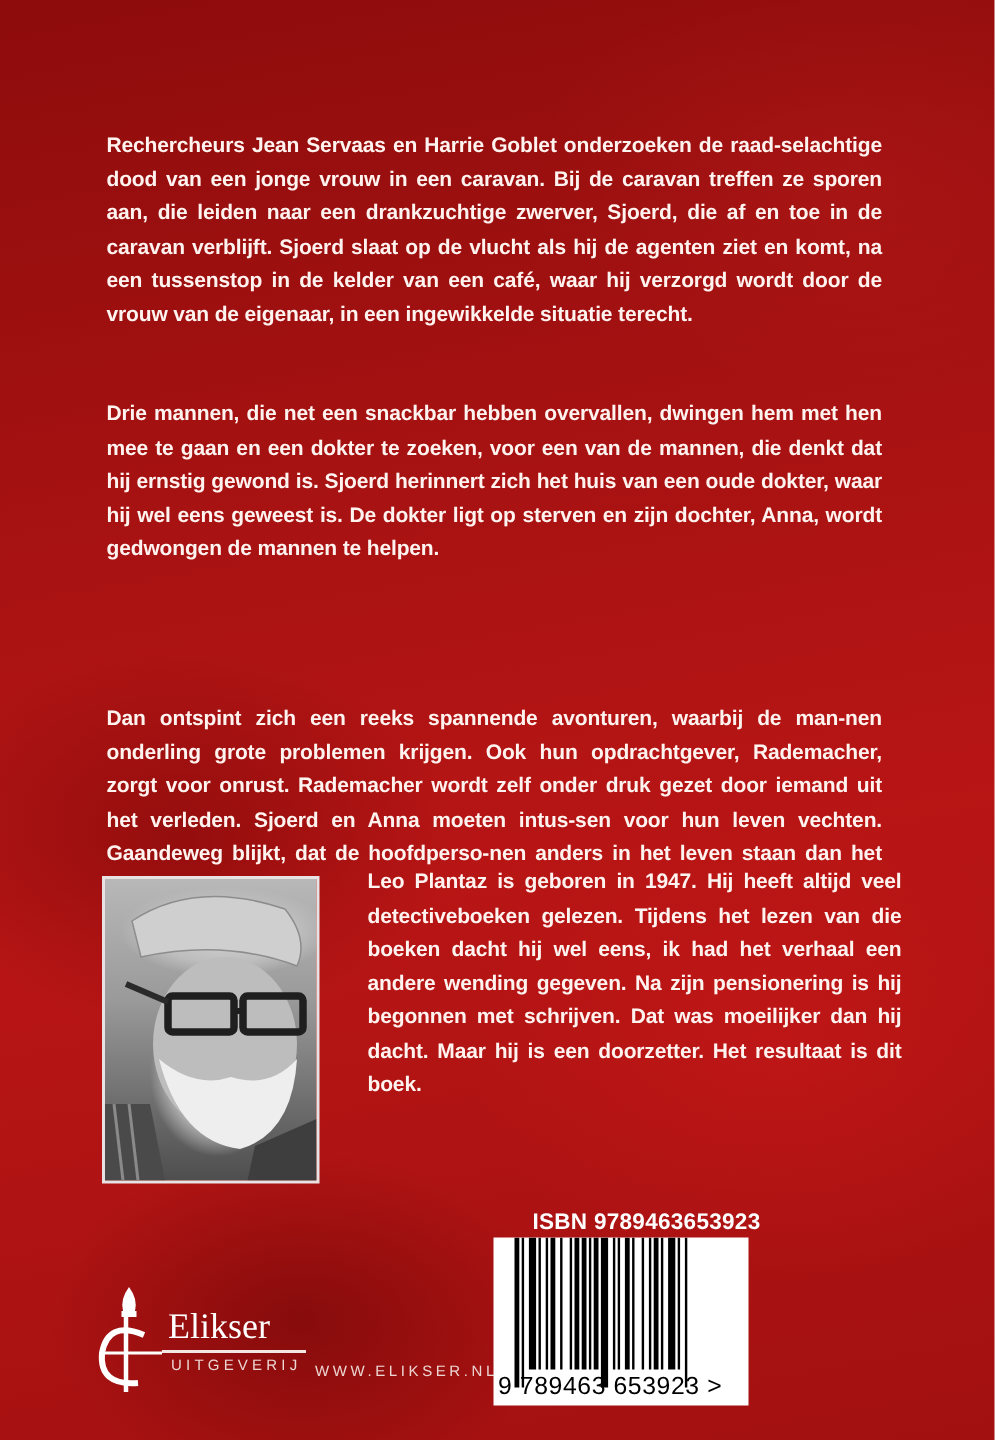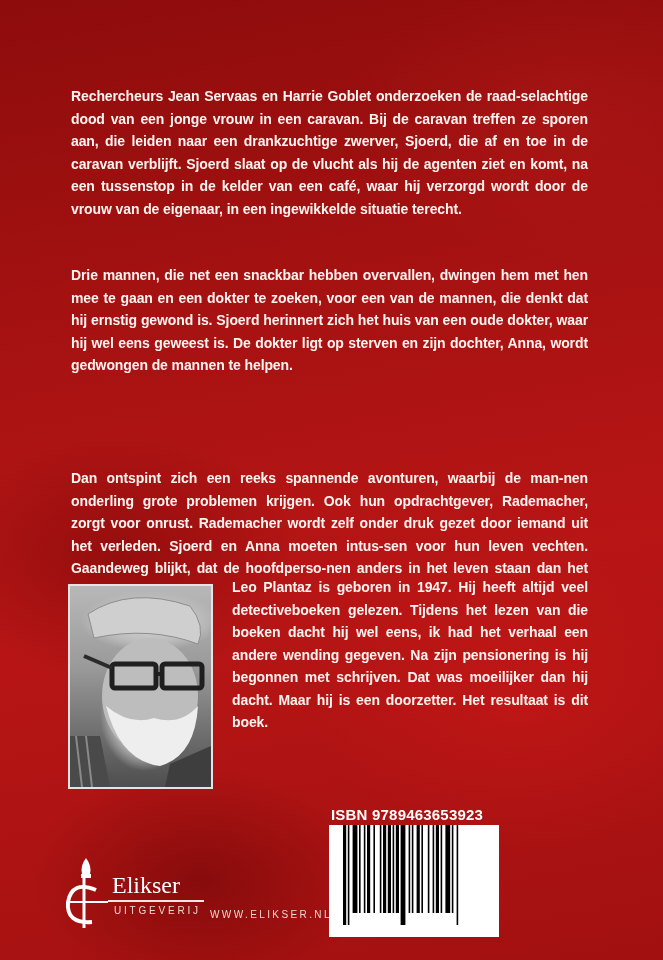--- a/index.html
+++ b/index.html
@@ -20,36 +20,37 @@
     .para {
       position: absolute; left: 71px; width: 517px;
       font-size: 14px; line-height: 22.5px;
       text-align: justify; margin: 0;
       letter-spacing: -0.1px;
       font-weight: bold;
     }
     #p1 { top: 85px; }
     #p2 { top: 264px; }
     #p3 { top: 424px; margin-top: 43px; }
-    #p4 { top: 576px; left: 232px; width: 356px; }
+    #p4 { top: 576px; left: 245px; width: 356px; }
     .photo {
       position: absolute; left: 68px; top: 584px; width: 145px; height: 205px;
       background:
         radial-gradient(ellipse 45px 55px at 75px 130px, #e8e8e8 0%, #c8c8c8 60%, rgba(200,200,200,0) 100%),
         radial-gradient(ellipse 70px 30px at 80px 35px, #d6d6d6 0%, #bdbdbd 70%, rgba(180,180,180,0) 100%),
         linear-gradient(180deg, #b8b8b8 0%, #9a9a9a 40%, #6d6d6d 75%, #4e4e4e 100%);
       border: 2px solid #e9e2e2;
       box-sizing: border-box;
       overflow: hidden;
     }
     .photo svg { position: absolute; left: 0; top: 0; }
     .barcode-wrap { position: absolute; left: 317px; top: 806px; width: 190px; }
     .isbn-label {
       font-size: 15px; font-weight: bold; color: #ffffff; letter-spacing: 0.2px;
       margin-left: 14px;
+      text-align: right;
     }
     .barcode {
       position: relative; margin-left: 12px; margin-top: 2px;
       width: 170px; height: 112px; background: #ffffff;
     }
     .barcode svg { position: absolute; left: 0; top: 0; }
     .barcode-digits {
       position: absolute; left: 3px; bottom: 3px;
       font-size: 16.5px; color: #000; letter-spacing: 0.4px;
       background: transparent;
@@ -140,16 +141,17 @@
           <rect x="87.6" y="0" width="3.2" height="88" fill="#000"></rect>
           <rect x="92.39999999999999" y="0" width="1.6" height="88" fill="#000"></rect>
           <rect x="98.79999999999998" y="0" width="1.6" height="88" fill="#000"></rect>
           <rect x="103.59999999999998" y="0" width="1.6" height="88" fill="#000"></rect>
           <rect x="106.79999999999997" y="0" width="3.2" height="88" fill="#000"></rect>
           <rect x="111.59999999999997" y="0" width="1.6" height="88" fill="#000"></rect>
           <rect x="116.39999999999996" y="0" width="4.800000000000001" height="88" fill="#000"></rect>
           <rect x="122.79999999999995" y="0" width="1.6" height="88" fill="#000"></rect>
           <rect x="127.59999999999995" y="0" width="1.6" height="100" fill="#000"></rect>
         </svg>
+      <span class="barcode-digits">9 789463 653923 &gt;</span>
     </div>
   </div>
 
 </div>
 
 </body></html>

